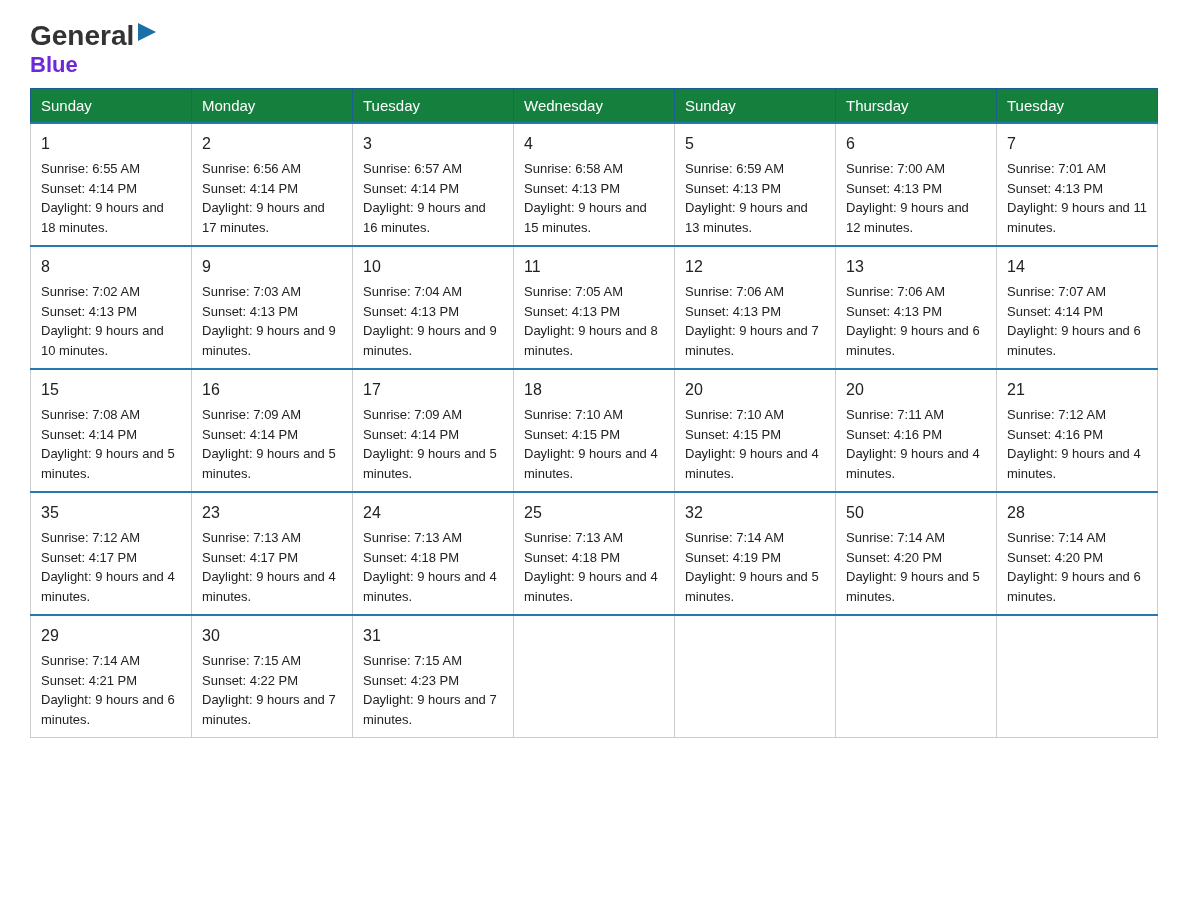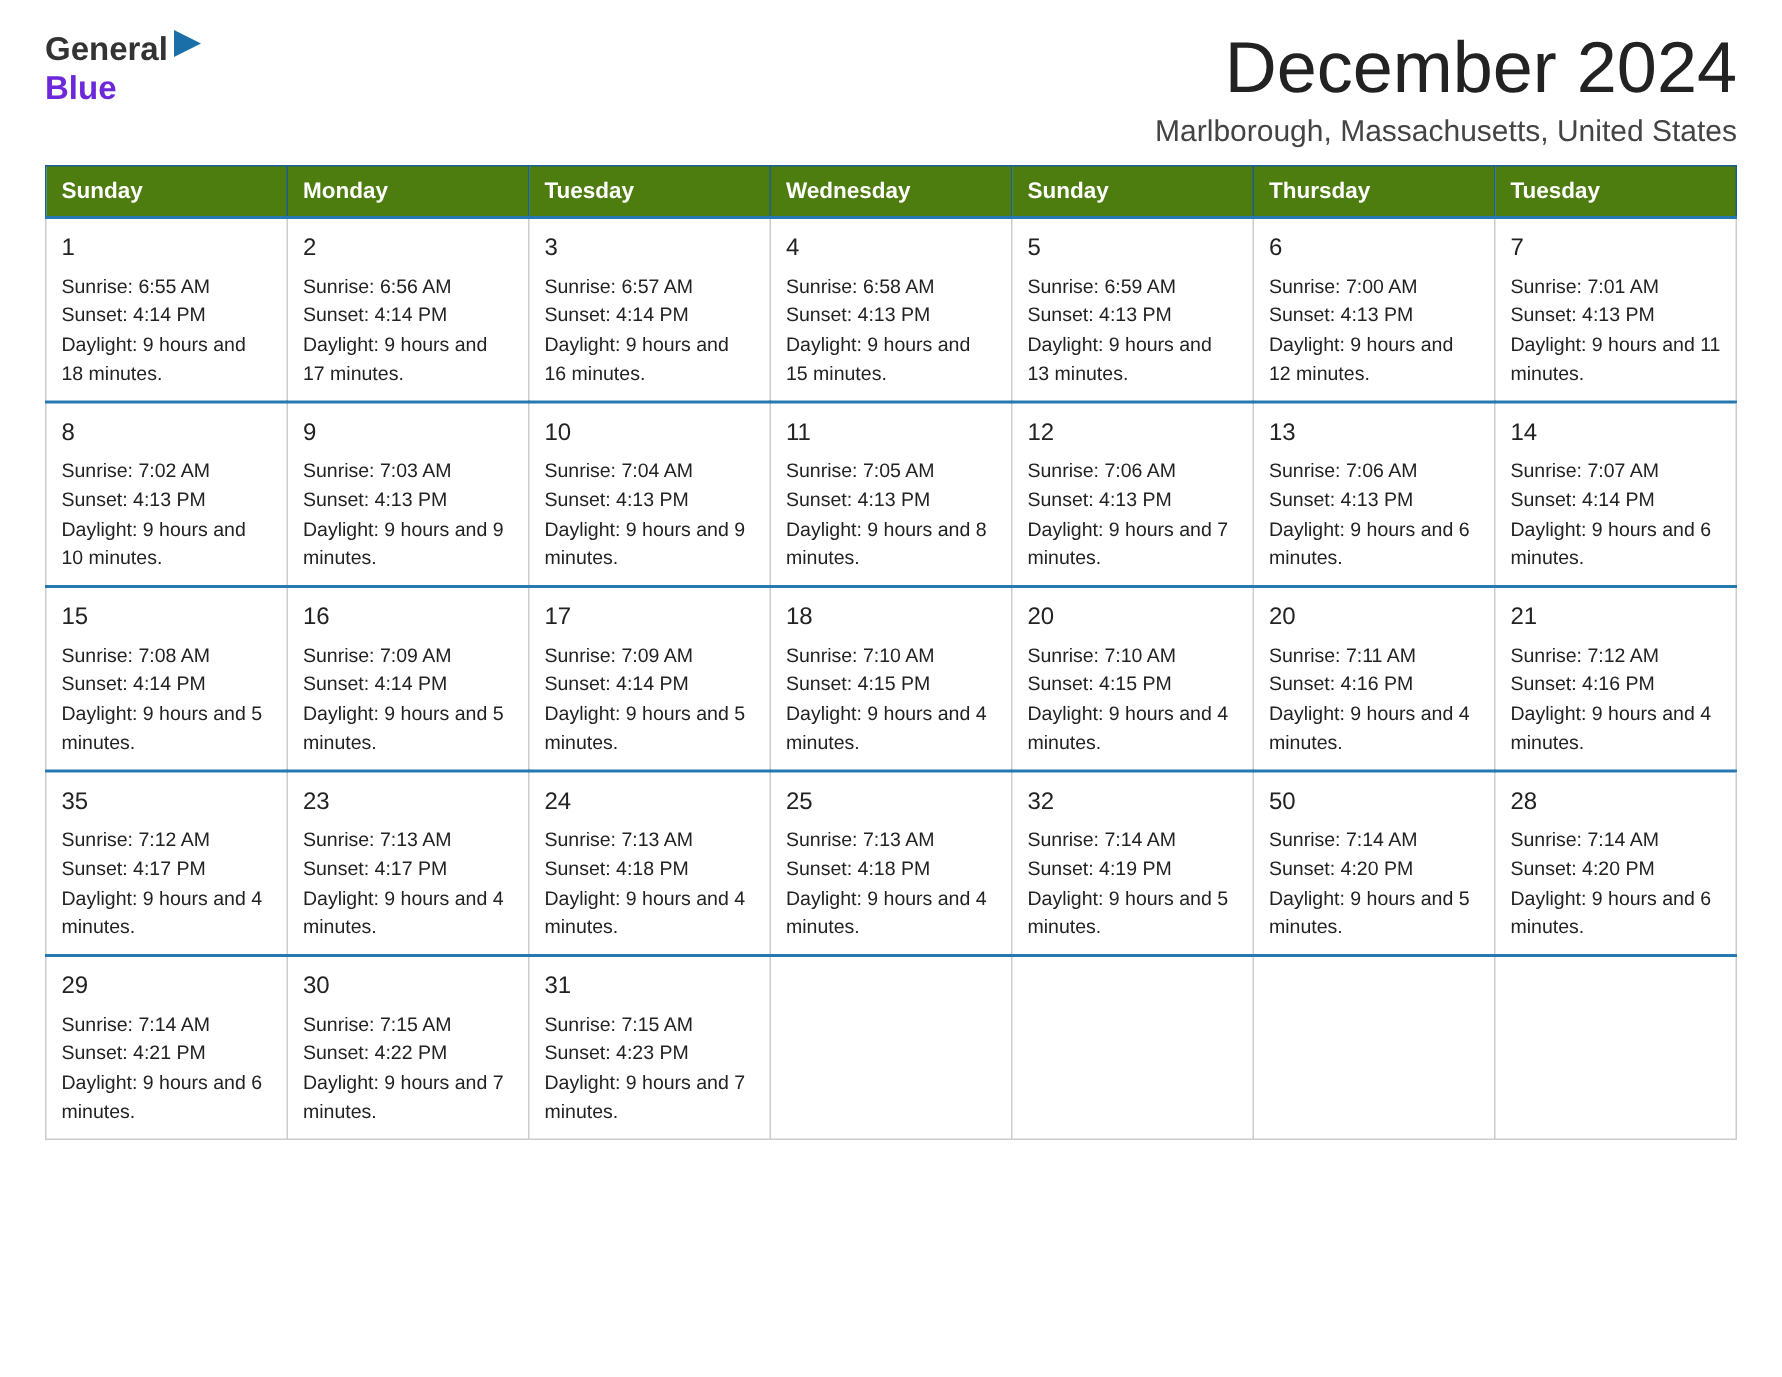--- a/index.html
+++ b/index.html
@@ -38,26 +38,26 @@
       font-size: 20px;
       color: #444;
       margin-top: 4px;
     }
     .calendar {
       width: 100%;
       border-collapse: collapse;
       margin-top: 10px;
     }
     .calendar th {
-      background-color: #4d7c0f;
+      background-color: #15803d;
       color: #fff;
       text-align: left;
       padding: 8px 10px;
       font-size: 15px;
-      font-weight: bold;
+      font-weight: normal;
       border: 1px solid #1a5f8f;
     }
     .calendar td {
       vertical-align: top;
       padding: 8px 10px;
       border: 1px solid #ccc;
       width: 14.28%;
       min-height: 110px;
       font-size: 13px;
       line-height: 1.5;
@@ -77,34 +77,30 @@
     .empty-cell {
       background: #fff;
     }
   </style>
 </head>
 <body>
 
 <div class="header">
   <div class="logo-container">
     <div class="logo-row">
-      <span style="font-size:22px;font-weight:bold;color:#333;">General</span>
+      <span style="font-size:28px;font-weight:bold;color:#333;">General</span>
       <div style="display:inline-block;margin-left:4px;position:relative;top:-2px;">
         <svg width="18" height="18" viewBox="0 0 18 18">
           <polygon points="0,0 18,9 0,18" fill="#1a6fa8"></polygon>
         </svg>
       </div>
     </div>
     <div>
       <span style="font-size:22px;font-weight:bold;color:#6d28d9;">Blue</span>
     </div>
-  </div>
-  <div class="title-section">
-    <div class="month-title">December 2024</div>
-    <div class="location-title">Marlborough, Massachusetts, United States</div>
   </div>
 </div>
 
 <table class="calendar">
   <thead>
     <tr>
     <th>Sunday</th>
         <th>Monday</th>
         <th>Tuesday</th>
         <th>Wednesday</th>

